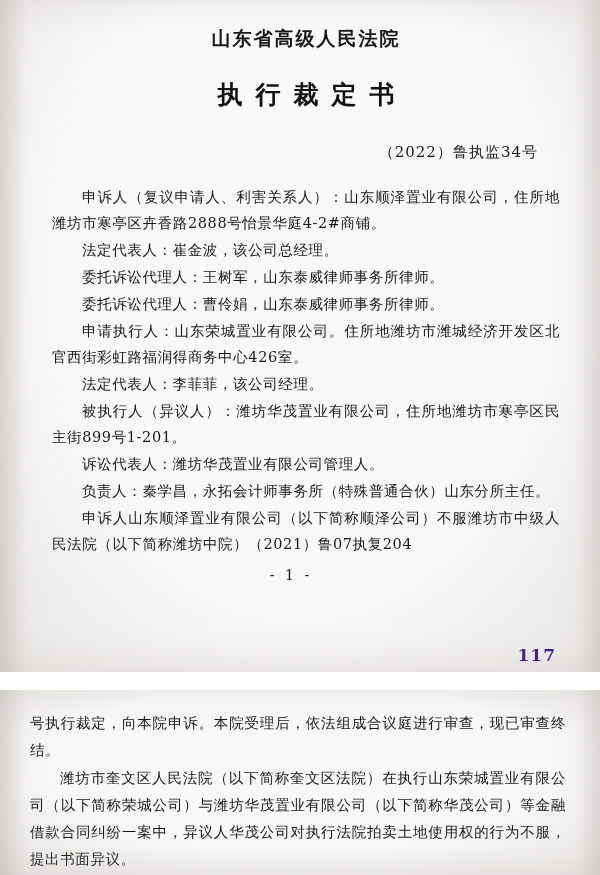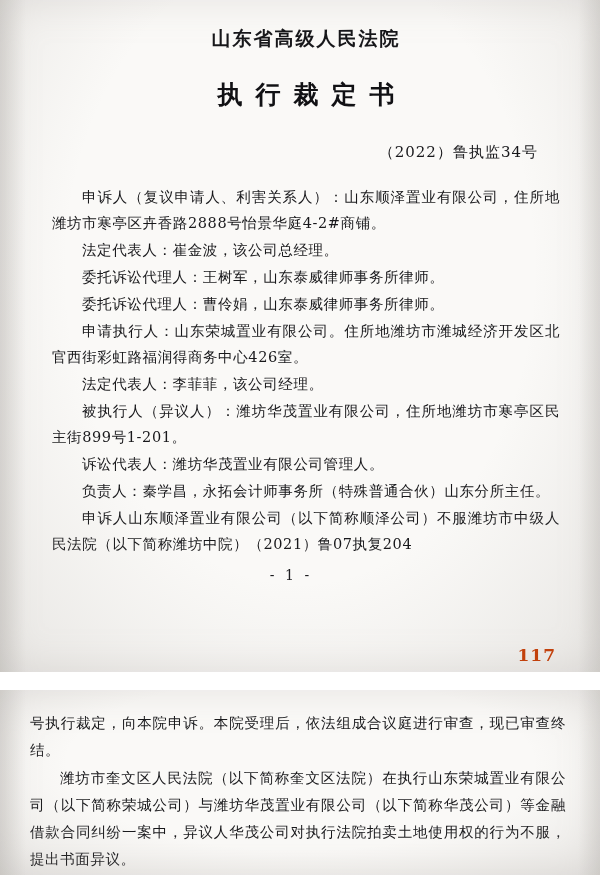--- a/index.html
+++ b/index.html
@@ -107,21 +107,21 @@
     padding-right: 30px;
   }
   .stamp-number {
     position: absolute;
     right: 44px;
     top: 645px;
     font-family: "DejaVu Serif", serif;
     font-weight: bold;
     font-size: 17px;
     letter-spacing: 1px;
-    color: #c2410c;
+    color: #4c1d95;
   }
   .bottom-inner {
     position: absolute;
     left: 30px;
     right: 34px;
     top: 20px;
   }
   .bottom-inner .para {
     font-size: 14.5px;
     line-height: 27px;

